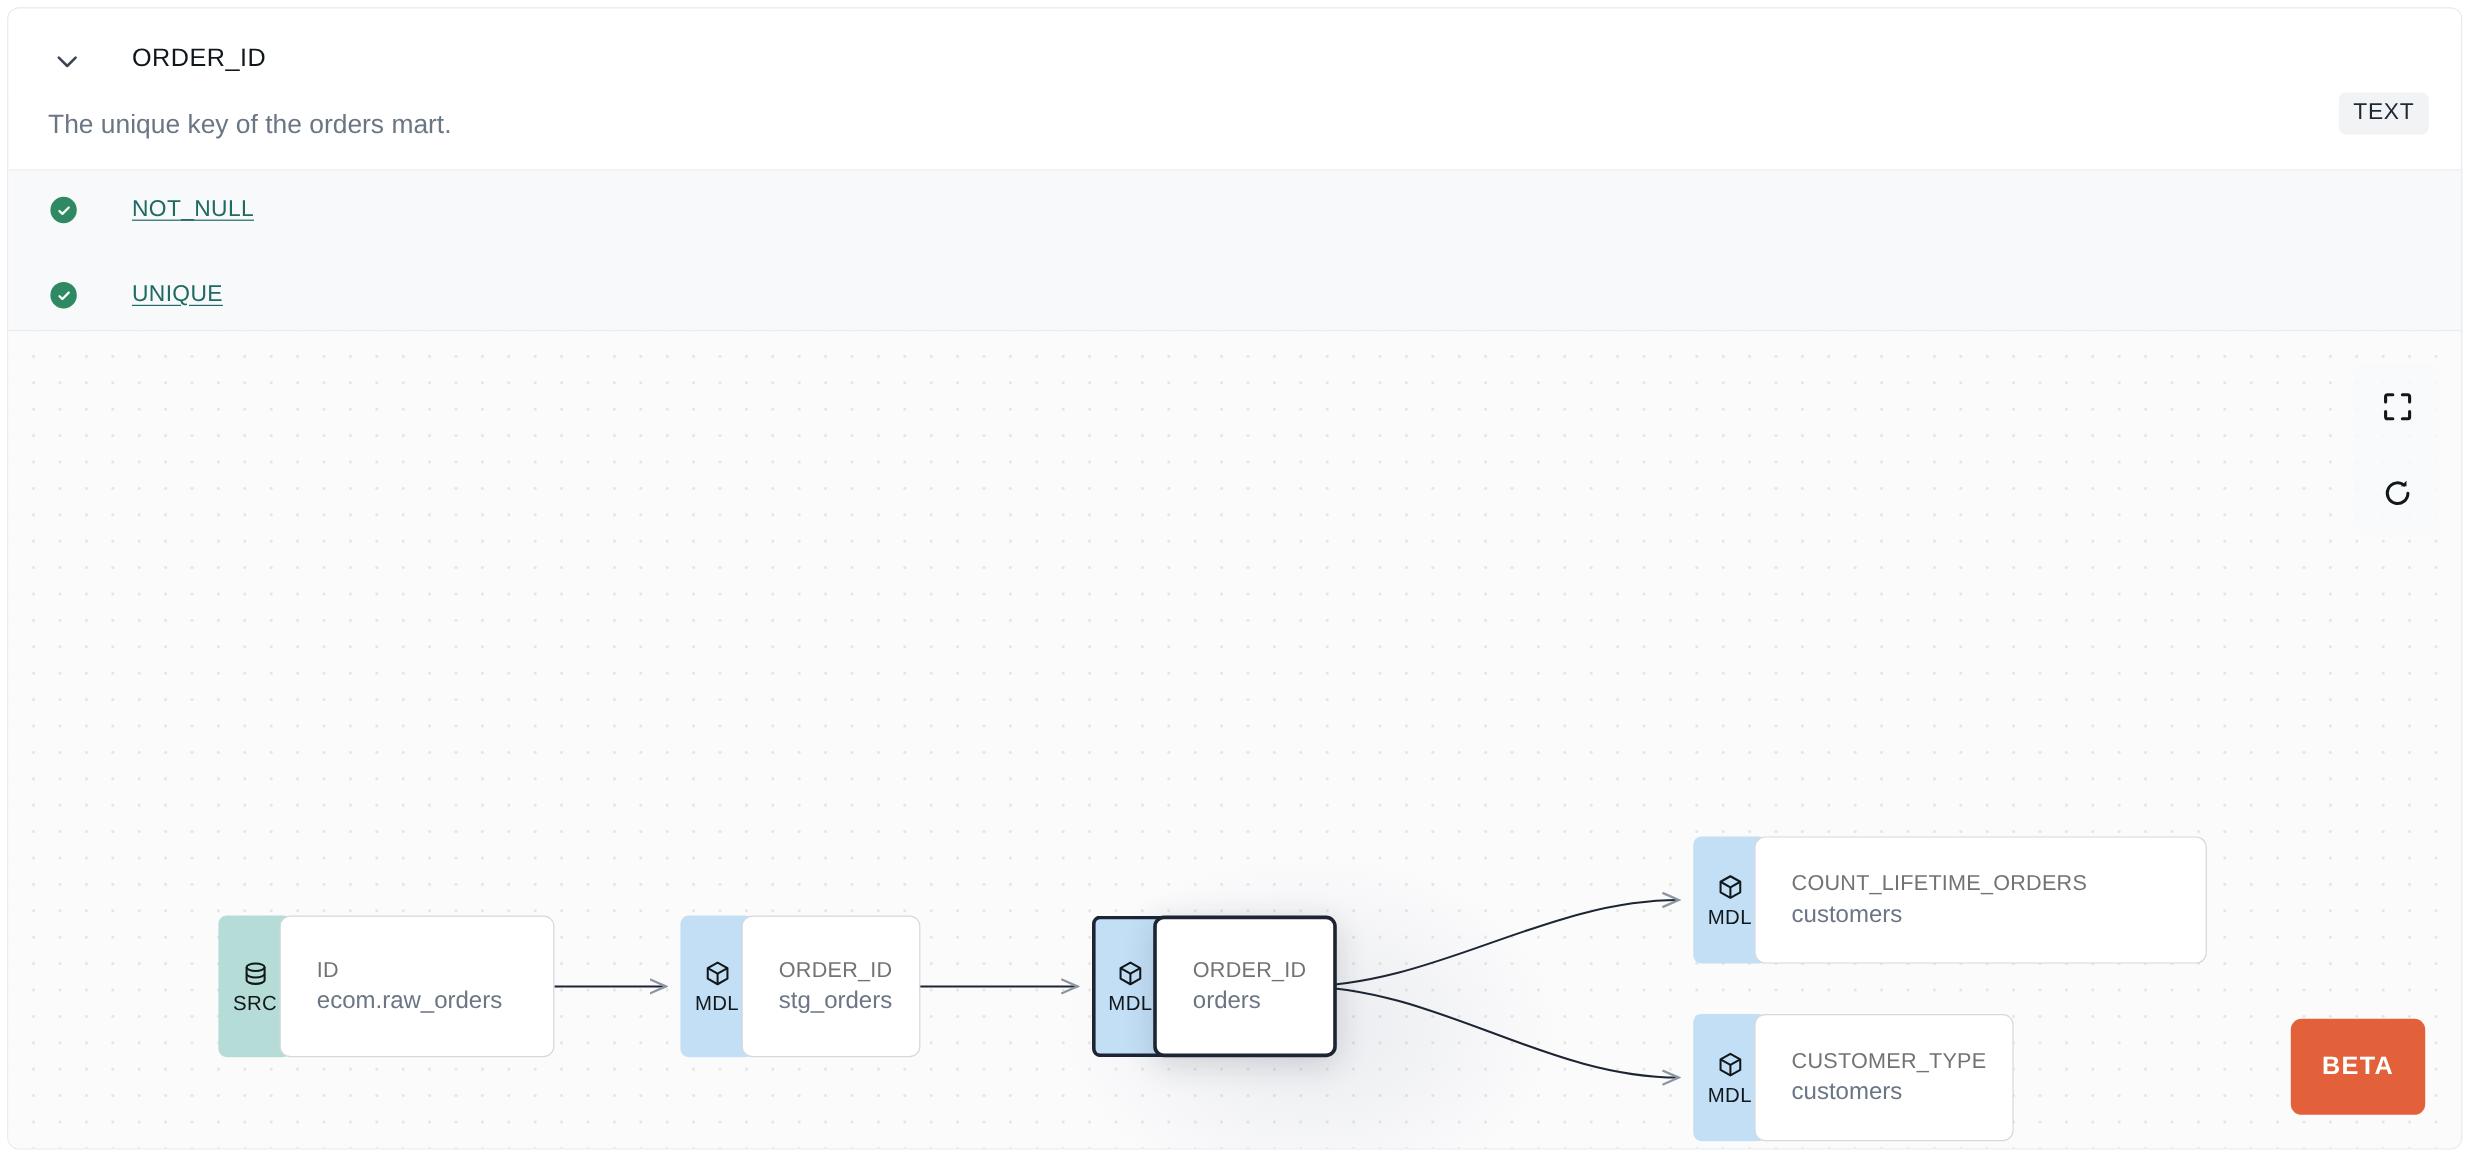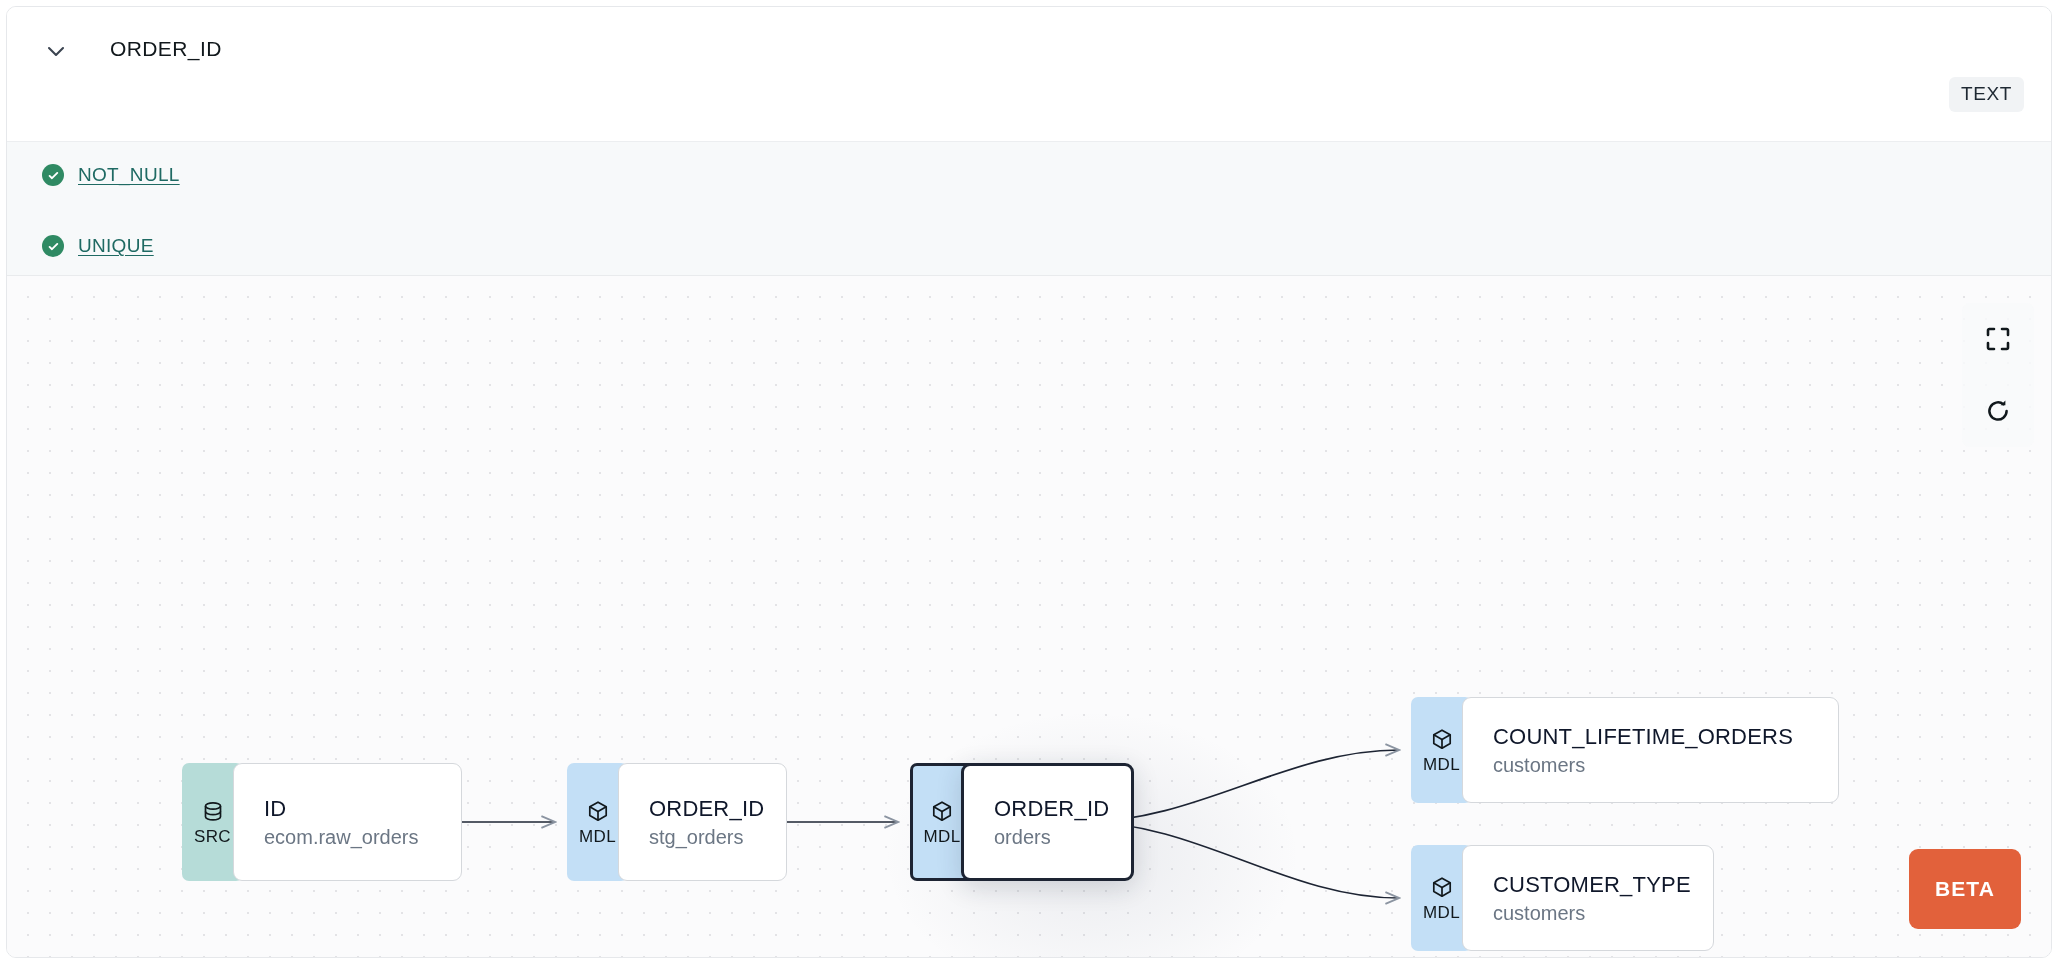--- a/index.html
+++ b/index.html
@@ -84,20 +84,21 @@
     flex: 0 0 auto;
   }
   .check svg { display: block; }
   .test-link {
     font-size: 19px;
     color: #1f6a63;
     text-decoration: underline;
     text-underline-offset: 3px;
     cursor: pointer;
     letter-spacing: 0.3px;
+    margin-left: 32px;
   }
 
   
   .canvas {
     position: absolute;
     left: 0; top: 269px;
     width: 2044px;
     height: 681px;
     background-color: #fbfbfc;
     background-image: radial-gradient(#e3e3e6 1.1px, transparent 1.2px);
@@ -147,22 +148,22 @@
     margin-left: -10px;
     padding: 14px 22px 14px 30px;
     display: flex;
     flex-direction: column;
     justify-content: center;
     gap: 4px;
     flex: 1 1 auto;
     z-index: 2;
   }
   .box .t {
-    font-size: 22px;
-    color: #0f172a;
+    font-size: 18px;
+    color: #737373;
     white-space: nowrap;
     letter-spacing: 0.2px;
   }
   .box .s {
     font-size: 20px;
     color: #6b7684;
     white-space: nowrap;
   }
   
   .node.selected .box {
@@ -219,20 +220,21 @@
 <div class="panel">
 
   <div class="header">
     <span class="chev">
       <svg width="22" height="22" viewBox="0 0 22 22" fill="none">
         <path d="M4 8 L11 15 L18 8" stroke="#3b4450" stroke-width="2.1" stroke-linecap="round" stroke-linejoin="round"></path>
       </svg>
     </span>
     <span class="col-title">ORDER_ID</span>
     <span class="type-badge">TEXT</span>
+    <span class="desc">The unique key of the orders mart.</span>
   </div>
 
   <div class="tests">
     <div class="test-row r0">
       <span class="check">
         <svg width="13" height="13" viewBox="0 0 13 13" fill="none">
           <path d="M2.6 6.9 L5 9.2 L10.3 3.9" stroke="#ffffff" stroke-width="1.9" stroke-linecap="round" stroke-linejoin="round"></path>
         </svg>
       </span>
       <span class="test-link">NOT_NULL</span>

